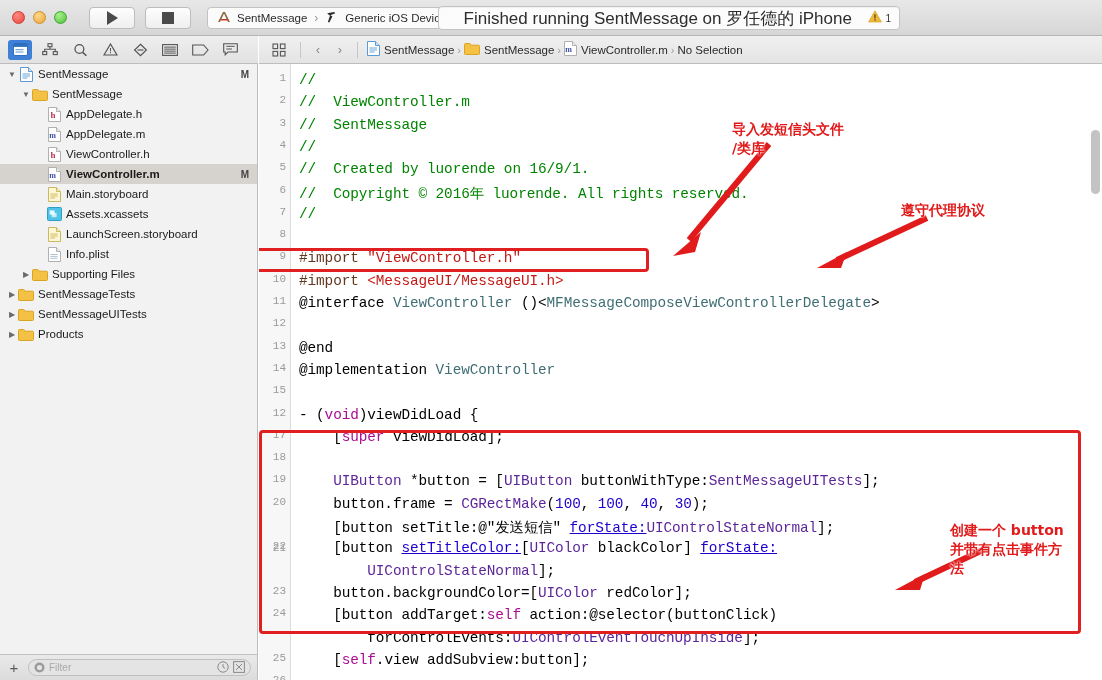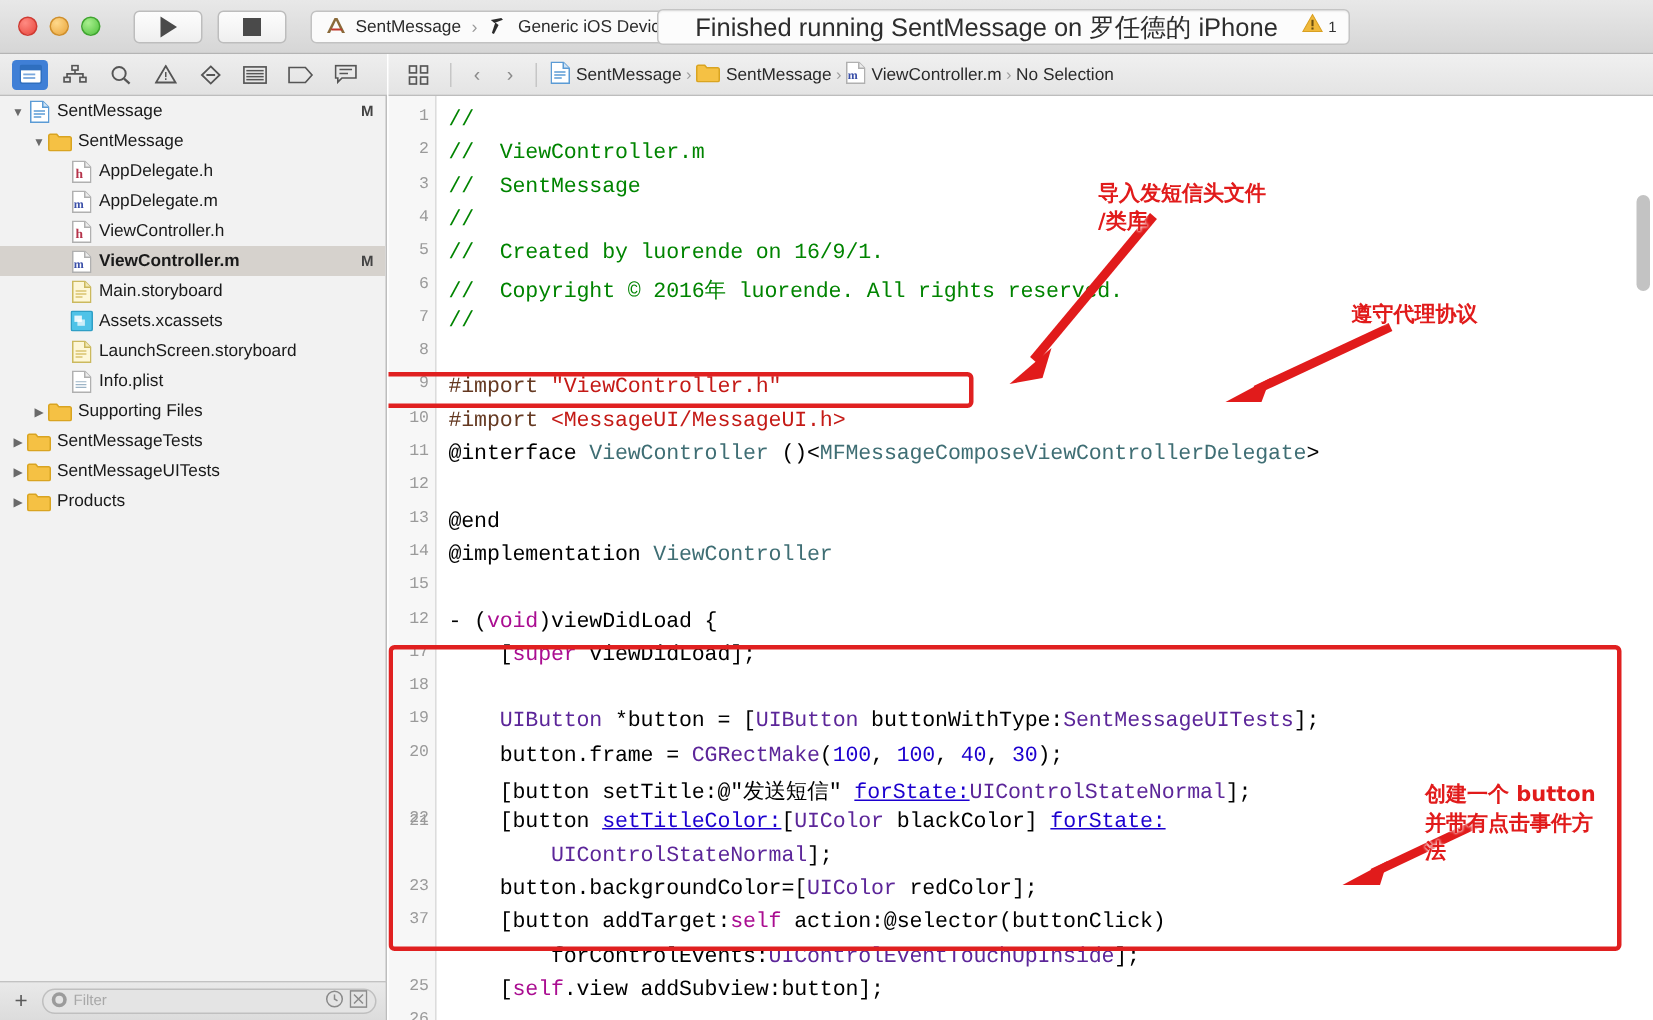--- a/index.html
+++ b/index.html
@@ -551,21 +551,21 @@
         <div class="gutter-num" style="top: 297.9px;">14</div>
         <div class="gutter-num" style="top: 320.2px;">15</div>
         <div class="gutter-num" style="top: 342.5px;">12</div>
         <div class="gutter-num" style="top: 364.8px;">17</div>
         <div class="gutter-num" style="top: 387.1px;">18</div>
         <div class="gutter-num" style="top: 409.4px;">19</div>
         <div class="gutter-num" style="top: 431.7px;">20</div>
         <div class="gutter-num" style="top: 478px;">21</div>
         <div class="gutter-num" style="top: 476.3px;">22</div>
         <div class="gutter-num" style="top: 520.9px;">23</div>
-        <div class="gutter-num" style="top: 543.2px;">37</div>
+        <div class="gutter-num" style="top: 543.2px;">24</div>
         <div class="gutter-num" style="top: 587.8px;">25</div>
         <div class="gutter-num" style="top: 610.1px;">26</div>
       </div>
     <div class="code-area" id="codearea">
         <div class="codeline" style="top: 8px;"><span class="cm">//</span></div>
         <div class="codeline" style="top: 30.3px;"><span class="cm">//  ViewController.m</span></div>
         <div class="codeline" style="top: 52.6px;"><span class="cm">//  SentMessage</span></div>
         <div class="codeline" style="top: 74.9px;"><span class="cm">//</span></div>
         <div class="codeline" style="top: 97.2px;"><span class="cm">//  Created by luorende on 16/9/1.</span></div>
         <div class="codeline" style="top: 119.5px;"><span class="cm">//  Copyright © 2016年 luorende. All rights reserved.</span></div>

